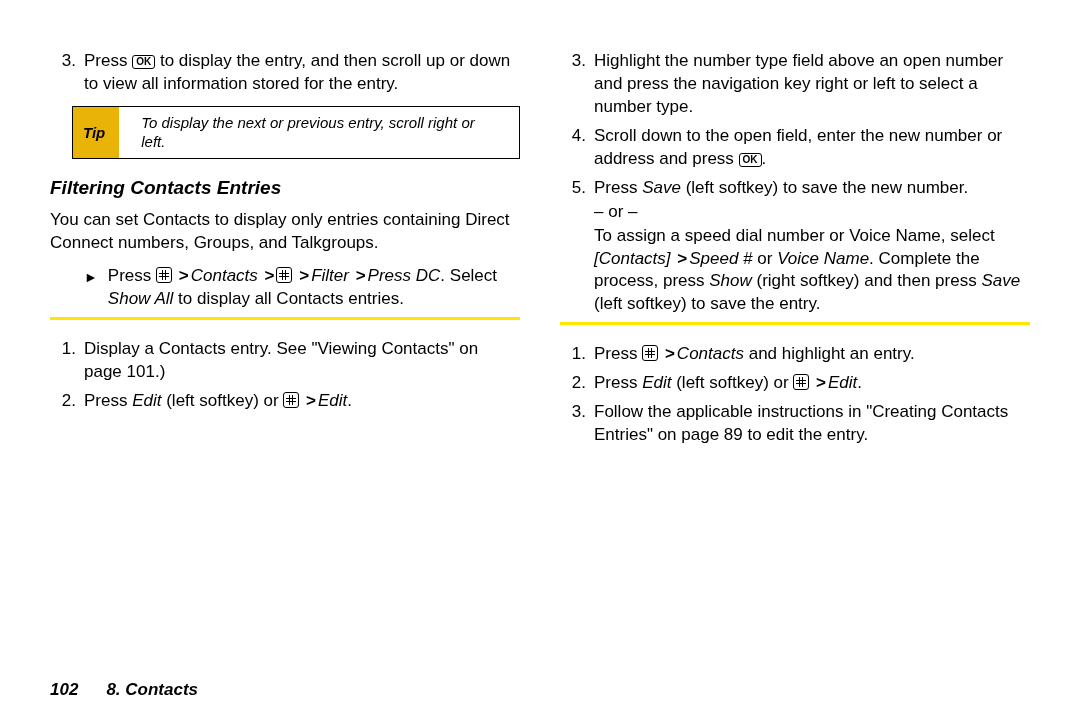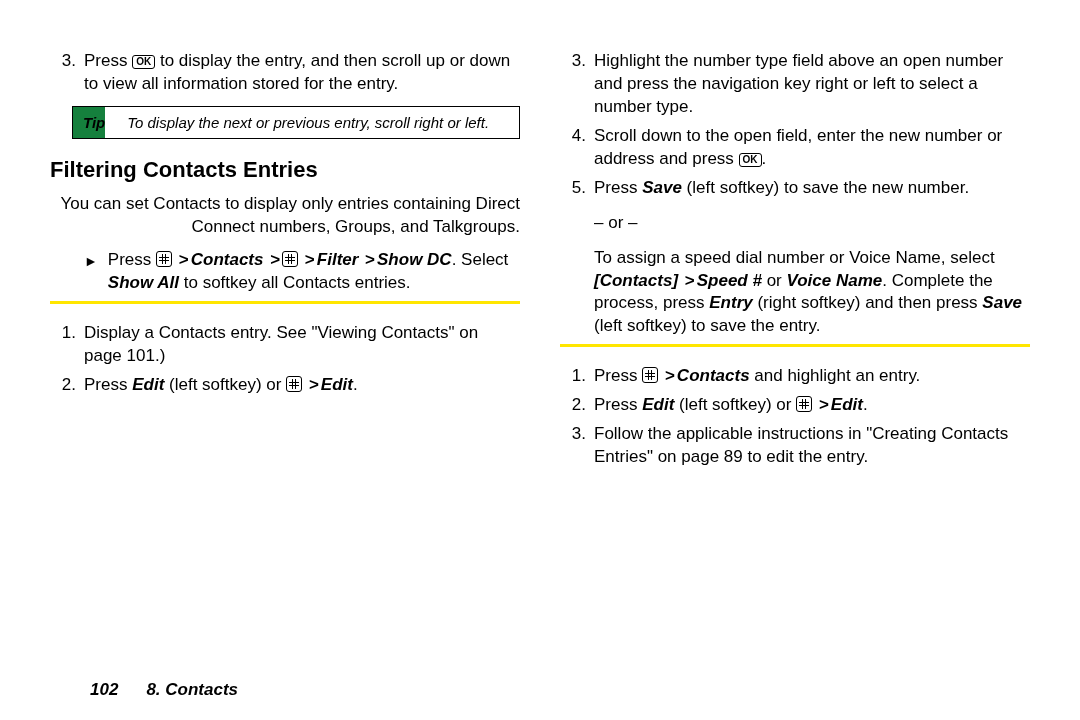--- a/index.html
+++ b/index.html
@@ -48,61 +48,60 @@
     margin-right: 10px;
     margin-top: 3px;
   }
   .tip-box {
     border: 1px solid #000;
     display: flex;
     margin: 10px 0 18px 22px;
     font-size: 15px;
   }
   .tip-label {
-    background: #15803d;
-    font-weight: bold;
-    font-style: italic;
-    padding: 6px 0 6px 10px;
+    background: #eab308;
+    font-weight: bold;
+    font-style: italic;
+    padding: 6px 14px 6px 10px;
     display: flex;
     align-items: center;
   }
   .tip-text {
     font-style: italic;
     padding: 6px 22px;
     line-height: 1.3;
   }
   .sub-heading {
-    font-weight: bold;
-    font-size: 22px;
+    font-style: italic;
+    font-weight: bold;
+    font-size: 19px;
     margin: 14px 0 10px 0;
   }
   .body-para {
     font-size: 17px;
     line-height: 1.35;
     margin-bottom: 10px;
-    text-align: right;
   }
   .main-heading {
     font-style: italic;
     font-size: 29px;
     margin: 18px 0 0 0;
   }
   .yellow-rule {
     height: 3px;
     background: #ffe600;
     margin: 4px 0 18px 0;
   }
   .footer {
     padding: 0 50px 20px 50px;
     font-style: italic;
     font-weight: bold;
     font-size: 17px;
     display: flex;
     gap: 28px;
-    margin-left: 40px;
   }
   .icon {
     display: inline-block;
     border: 1.5px solid #000;
     border-radius: 3px;
     font-size: 10px;
     line-height: 1;
     padding: 1px 3px;
     vertical-align: 1px;
     font-weight: bold;
@@ -121,21 +120,21 @@
   .icon-grid::before {
     content: "";
     position: absolute;
     left: 2px; top: 2px; right: 2px; bottom: 2px;
     background:
       linear-gradient(#000,#000) left 3px top 0 / 1px 100% no-repeat,
       linear-gradient(#000,#000) left 6px top 0 / 1px 100% no-repeat,
       linear-gradient(#000,#000) left 0 top 3px / 100% 1px no-repeat,
       linear-gradient(#000,#000) left 0 top 6px / 100% 1px no-repeat;
   }
-  b { font-weight: bold; margin-top: 48px; }
+  b { font-weight: normal; margin-top: 48px; }
   i { font-style: italic; }
   .gt { font-weight: bold; margin: 0 2px; }
 </style>
 </head>
 <body>
 
 <div class="page">
 
   <div class="col">
     <div class="step">
@@ -151,21 +150,21 @@
     </div>
 
     <div class="sub-heading">Filtering Contacts Entries</div>
     <div class="body-para">You can set Contacts to display only entries containing Direct Connect numbers, Groups, and Talkgroups.</div>
     <div class="bullet-step">
       <div class="step-text">
         <span>Press </span><span class="icon-grid"></span>
         <span class="gt">&gt;</span><b><i>Contacts</i></b>
         <span class="gt">&gt;</span><span class="icon-grid"></span>
         <span class="gt">&gt;</span><b><i>Filter</i></b>
-        <span class="gt">&gt;</span><b><i>Show DC</i></b><span>. Select </span><b><i>Show All</i></b><span> to softkey all Contacts entries.</span>
+        <span class="gt">&gt;</span><b><i>Press DC</i></b><span>. Select </span><b><i>Show All</i></b><span> to display all Contacts entries.</span>
       </div>
     </div>
 
 
     <div class="yellow-rule"></div>
 
     <div class="step">
       <div class="step-num">1.</div>
       <div class="step-text">Display a Contacts entry. See "Viewing Contacts" on page 101.)</div>
     </div>
@@ -186,23 +185,23 @@
     <div class="step">
       <div class="step-num">4.</div>
       <div class="step-text">
         <span>Scroll down to the open field, enter the new number or address and press </span><span class="icon">OK</span>.
       </div>
     </div>
     <div class="step">
       <div class="step-num">5.</div>
       <div class="step-text">
         <span>Press </span><b><i>Save</i></b><span> (left softkey) to save the new number.</span>
-        <div style="margin:12px 0;">– or –</div>
+        <div style="margin:1px 0;">– or –</div>
         <span>To assign a speed dial number or Voice Name, select </span><b><i>[Contacts]</i></b>
-        <span class="gt">&gt;</span><b><i>Speed #</i></b><span> or </span><b><i>Voice Name</i></b><span>. Complete the process, press </span><b><i>Entry</i></b><span> (right softkey) and then press </span><b><i>Save</i></b><span> (left softkey) to save the entry.</span>
+        <span class="gt">&gt;</span><b><i>Speed #</i></b><span> or </span><b><i>Voice Name</i></b><span>. Complete the process, press </span><b><i>Show</i></b><span> (right softkey) and then press </span><b><i>Save</i></b><span> (left softkey) to save the entry.</span>
       </div>
     </div>
 
     <div class="yellow-rule"></div>
 
     <div class="step">
       <div class="step-num">1.</div>
       <div class="step-text">
         <span>Press </span><span class="icon-grid"></span>
         <span class="gt">&gt;</span><b><i>Contacts</i></b><span> and highlight an entry.</span>

